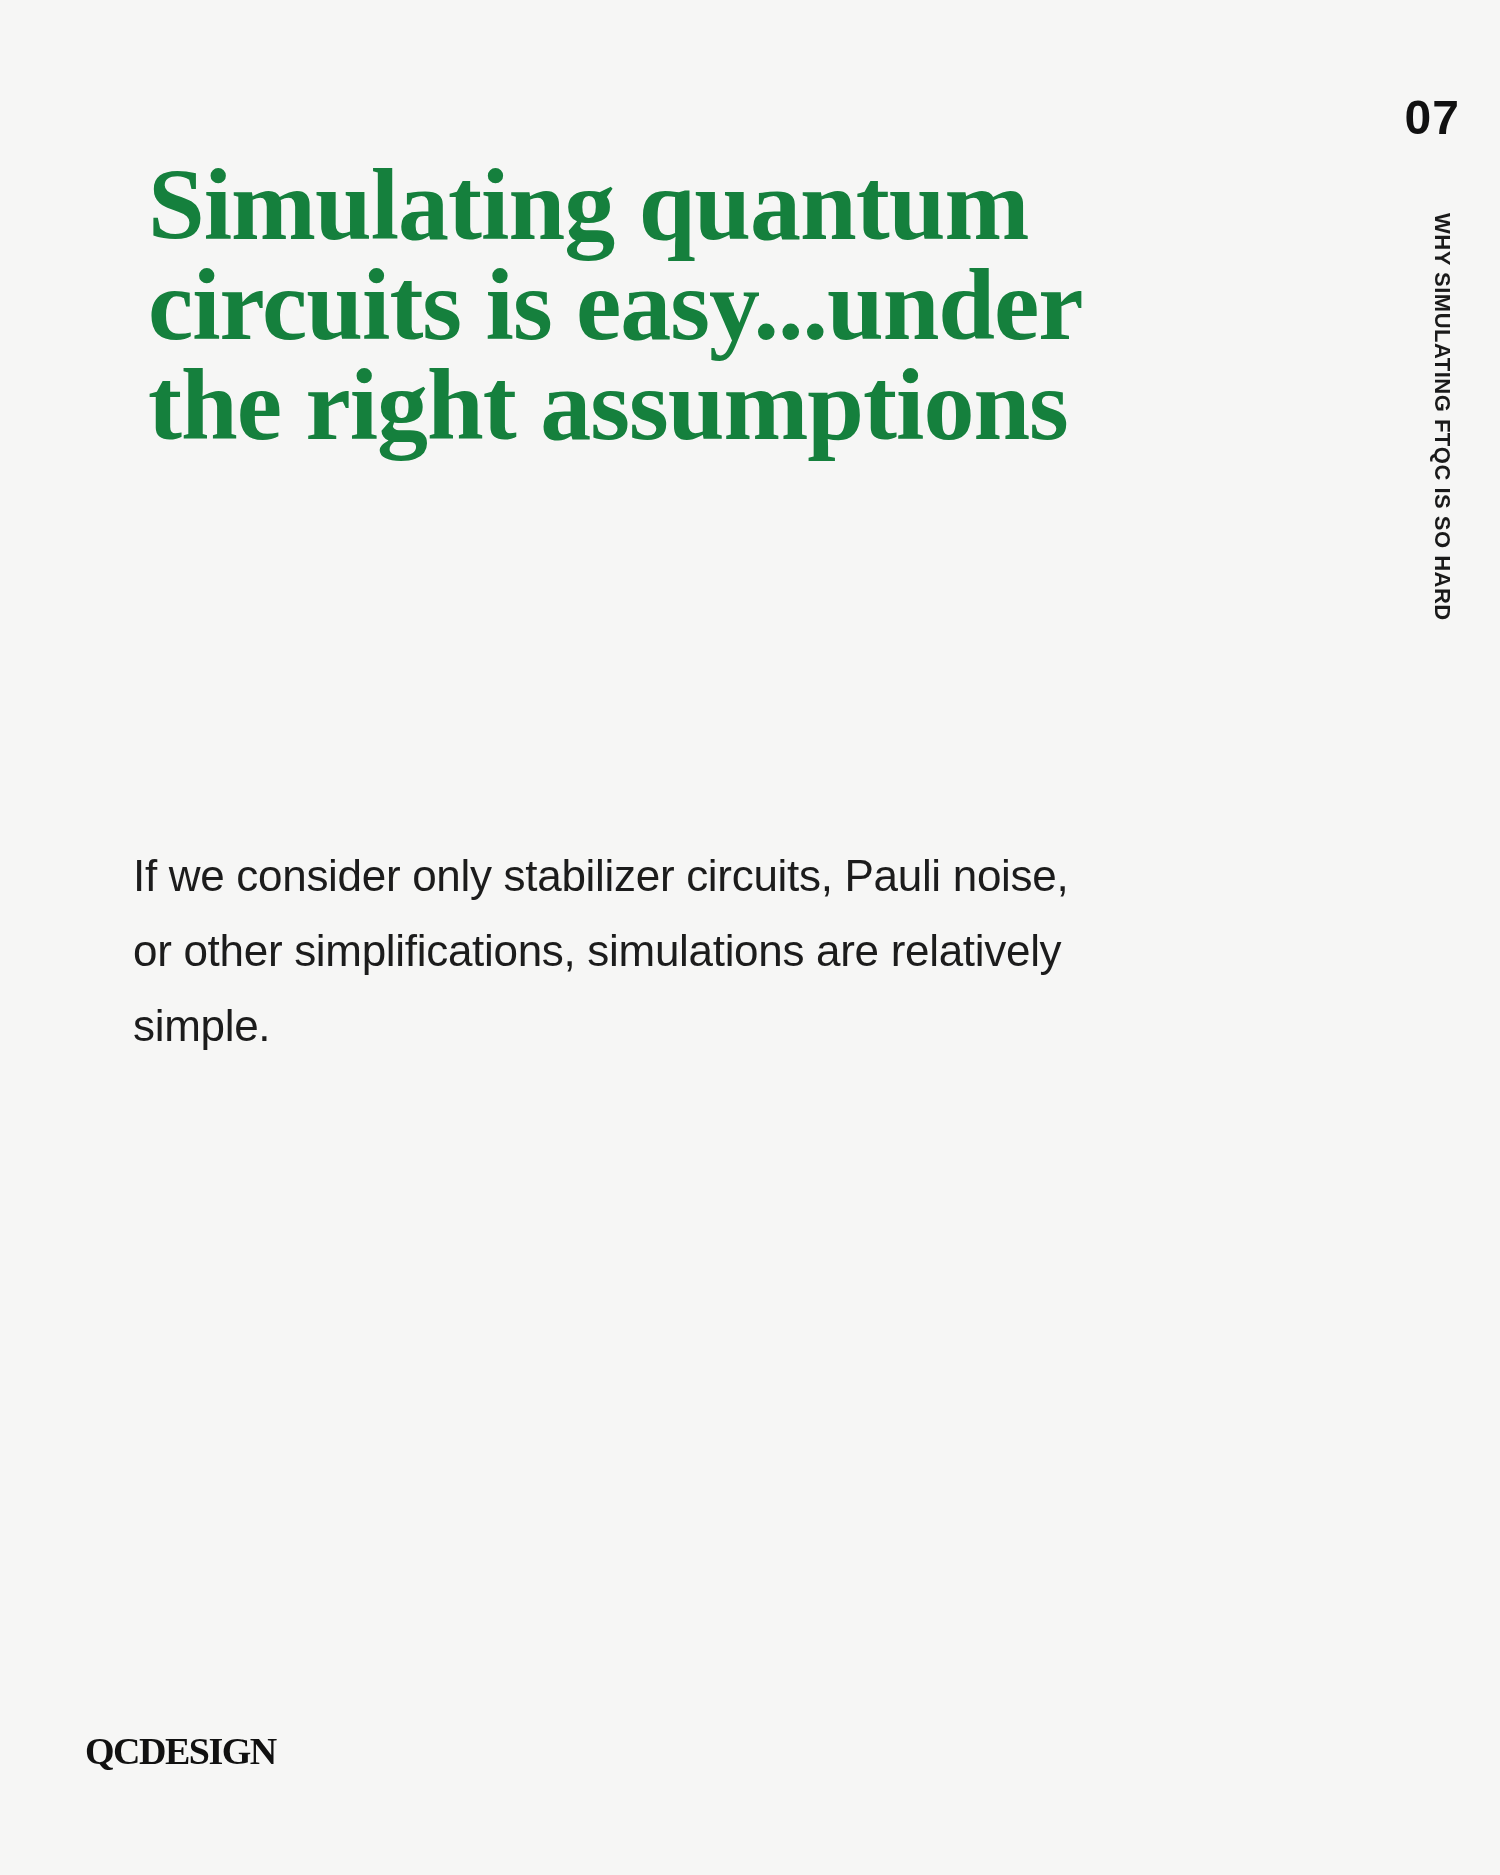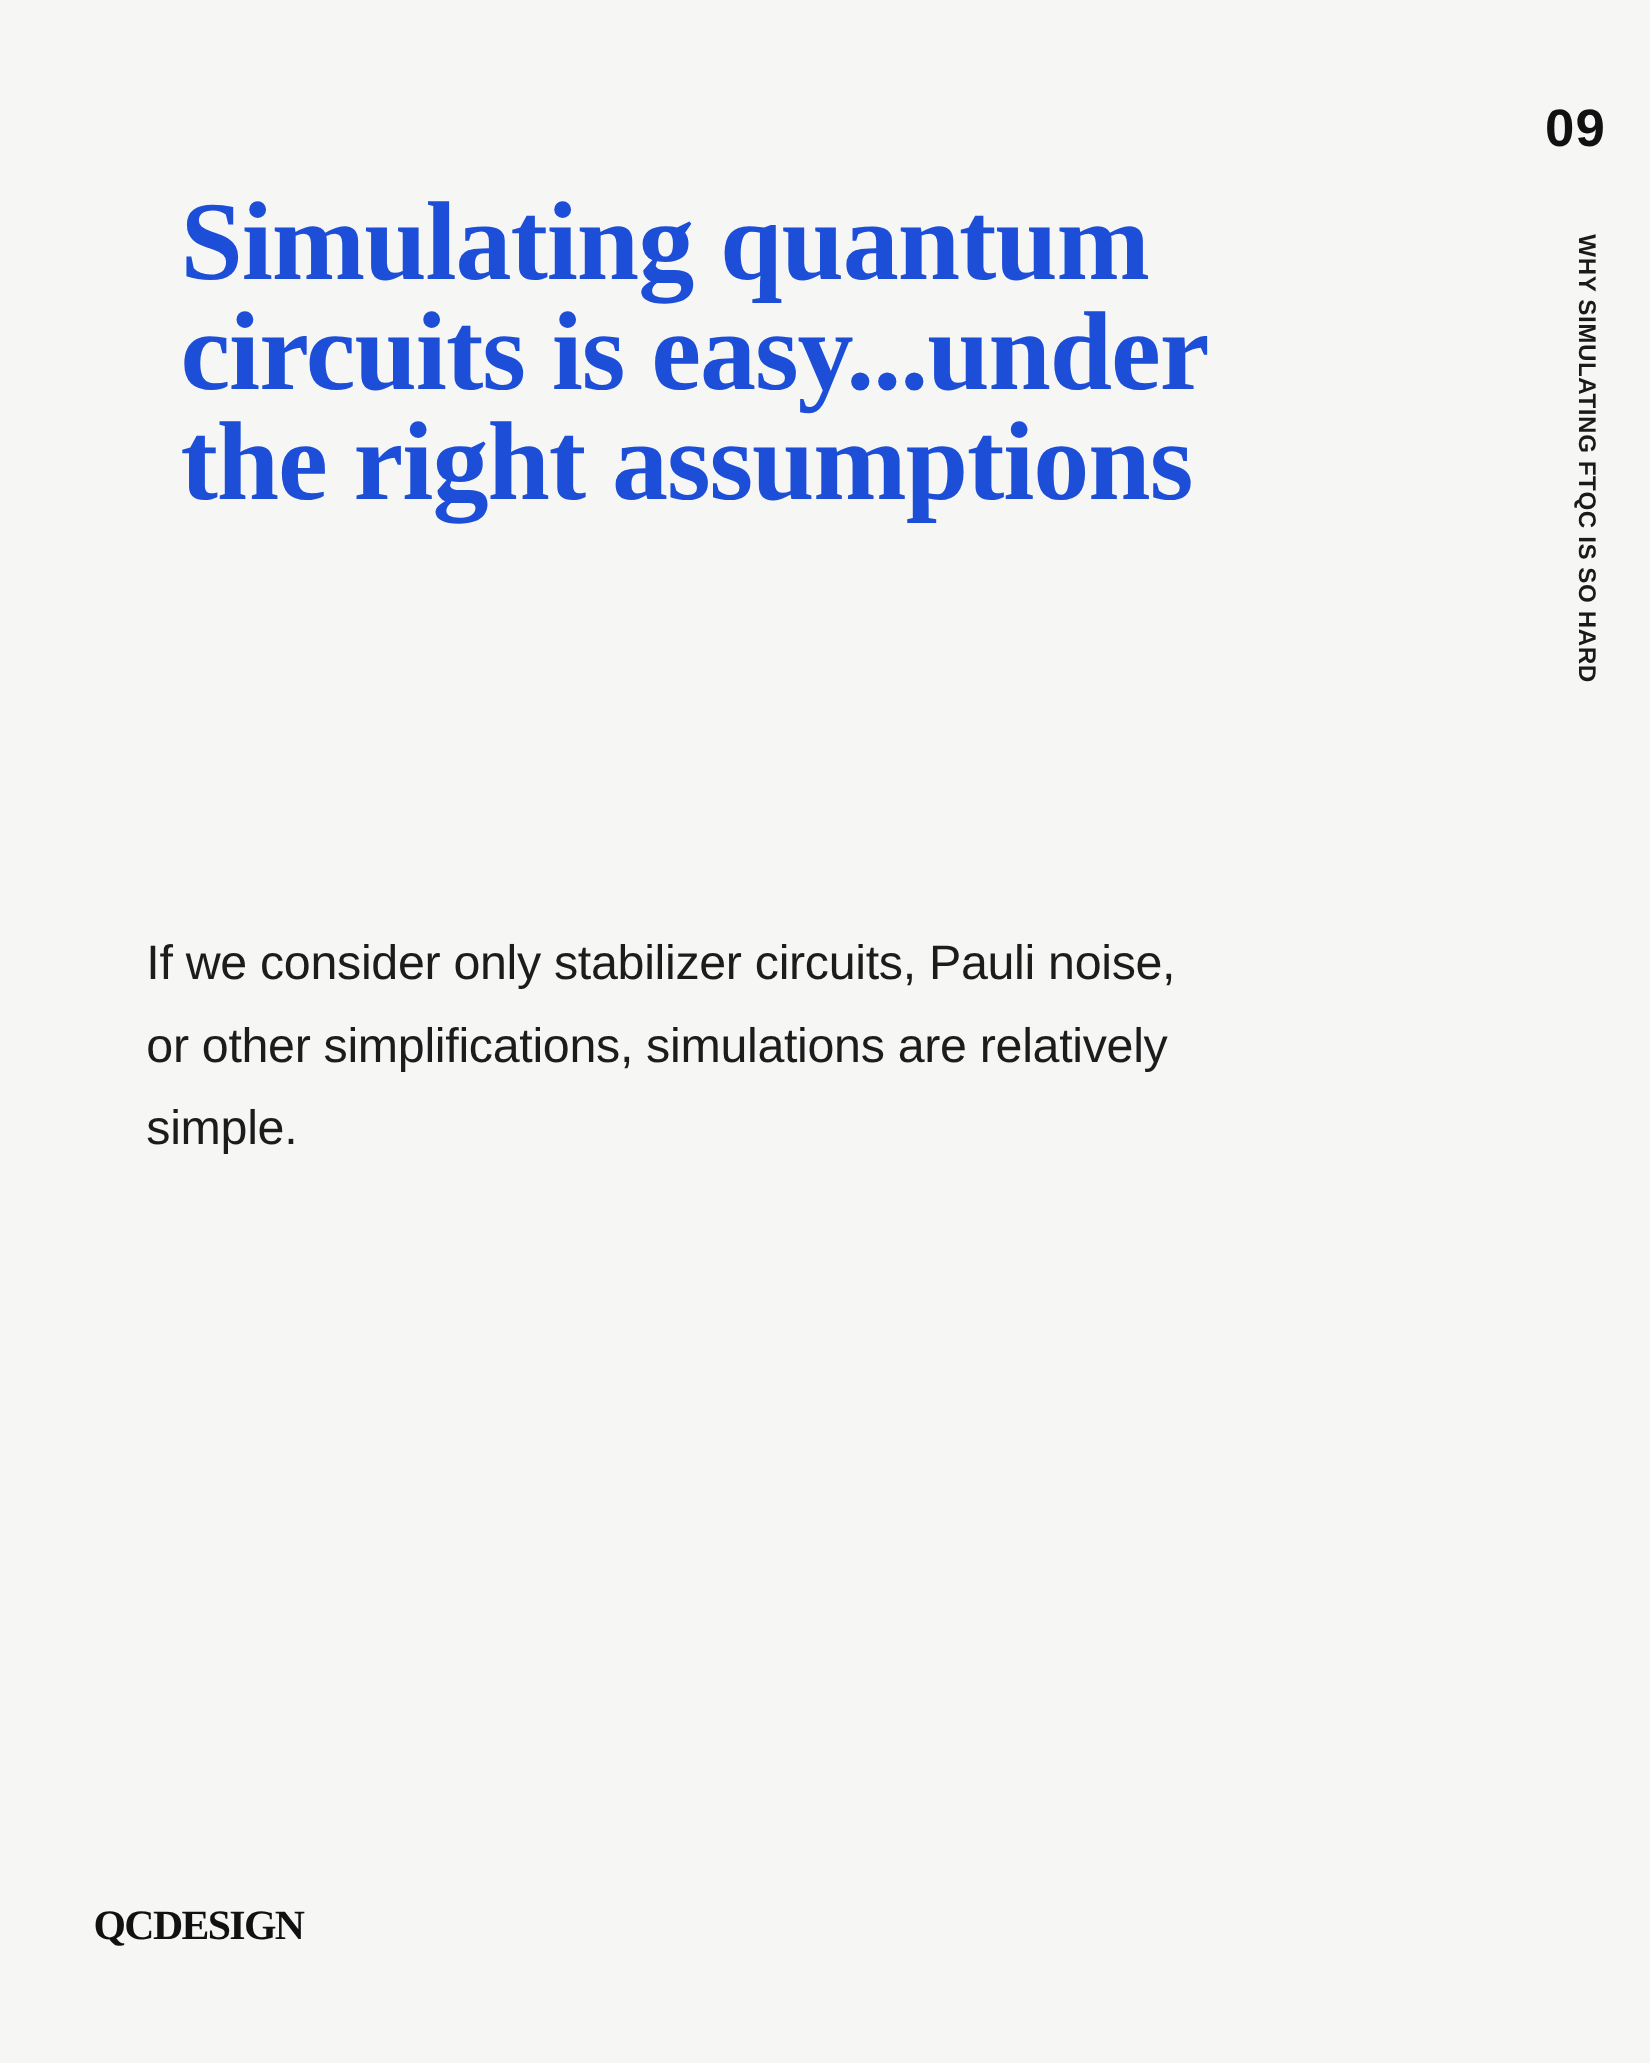--- a/index.html
+++ b/index.html
@@ -37,27 +37,27 @@
     font-size: 22px;
     line-height: 1;
     letter-spacing: 0.5px;
     color: #1a1a1a;
     white-space: nowrap;
   }
   .heading {
     position: absolute;
     top: 155px;
     left: 148px;
-    margin: 16px;
+    margin: 0;
     font-family: "Liberation Serif", serif;
     font-weight: 700;
     font-size: 102px;
     line-height: 100px;
     letter-spacing: -1px;
-    color: #1d4ed8;
+    color: #15803d;
     white-space: pre-line;
   }
   .body-copy {
     position: absolute;
     top: 763px;
     left: 133px;
     width: 1220px;
     font-family: "Liberation Sans", sans-serif;
     font-size: 44px;
     line-height: 75px;
@@ -81,21 +81,21 @@
     line-height: 1;
     letter-spacing: -1.5px;
     color: #111111;
   }
 </style>
 </head>
 <body>
 
 <div class="slide">
 
-  <div class="page-number">09</div>
+  <div class="page-number">07</div>
 
   <div class="vertical-label">WHY SIMULATING FTQC IS SO HARD</div>
 
   <h1 class="heading">Simulating quantum
 circuits is easy...under
 the right assumptions</h1>
 
   <div class="body-copy">
     <p class="para-1">If we consider only stabilizer circuits, Pauli noise,
 or other simplifications, simulations are relatively

